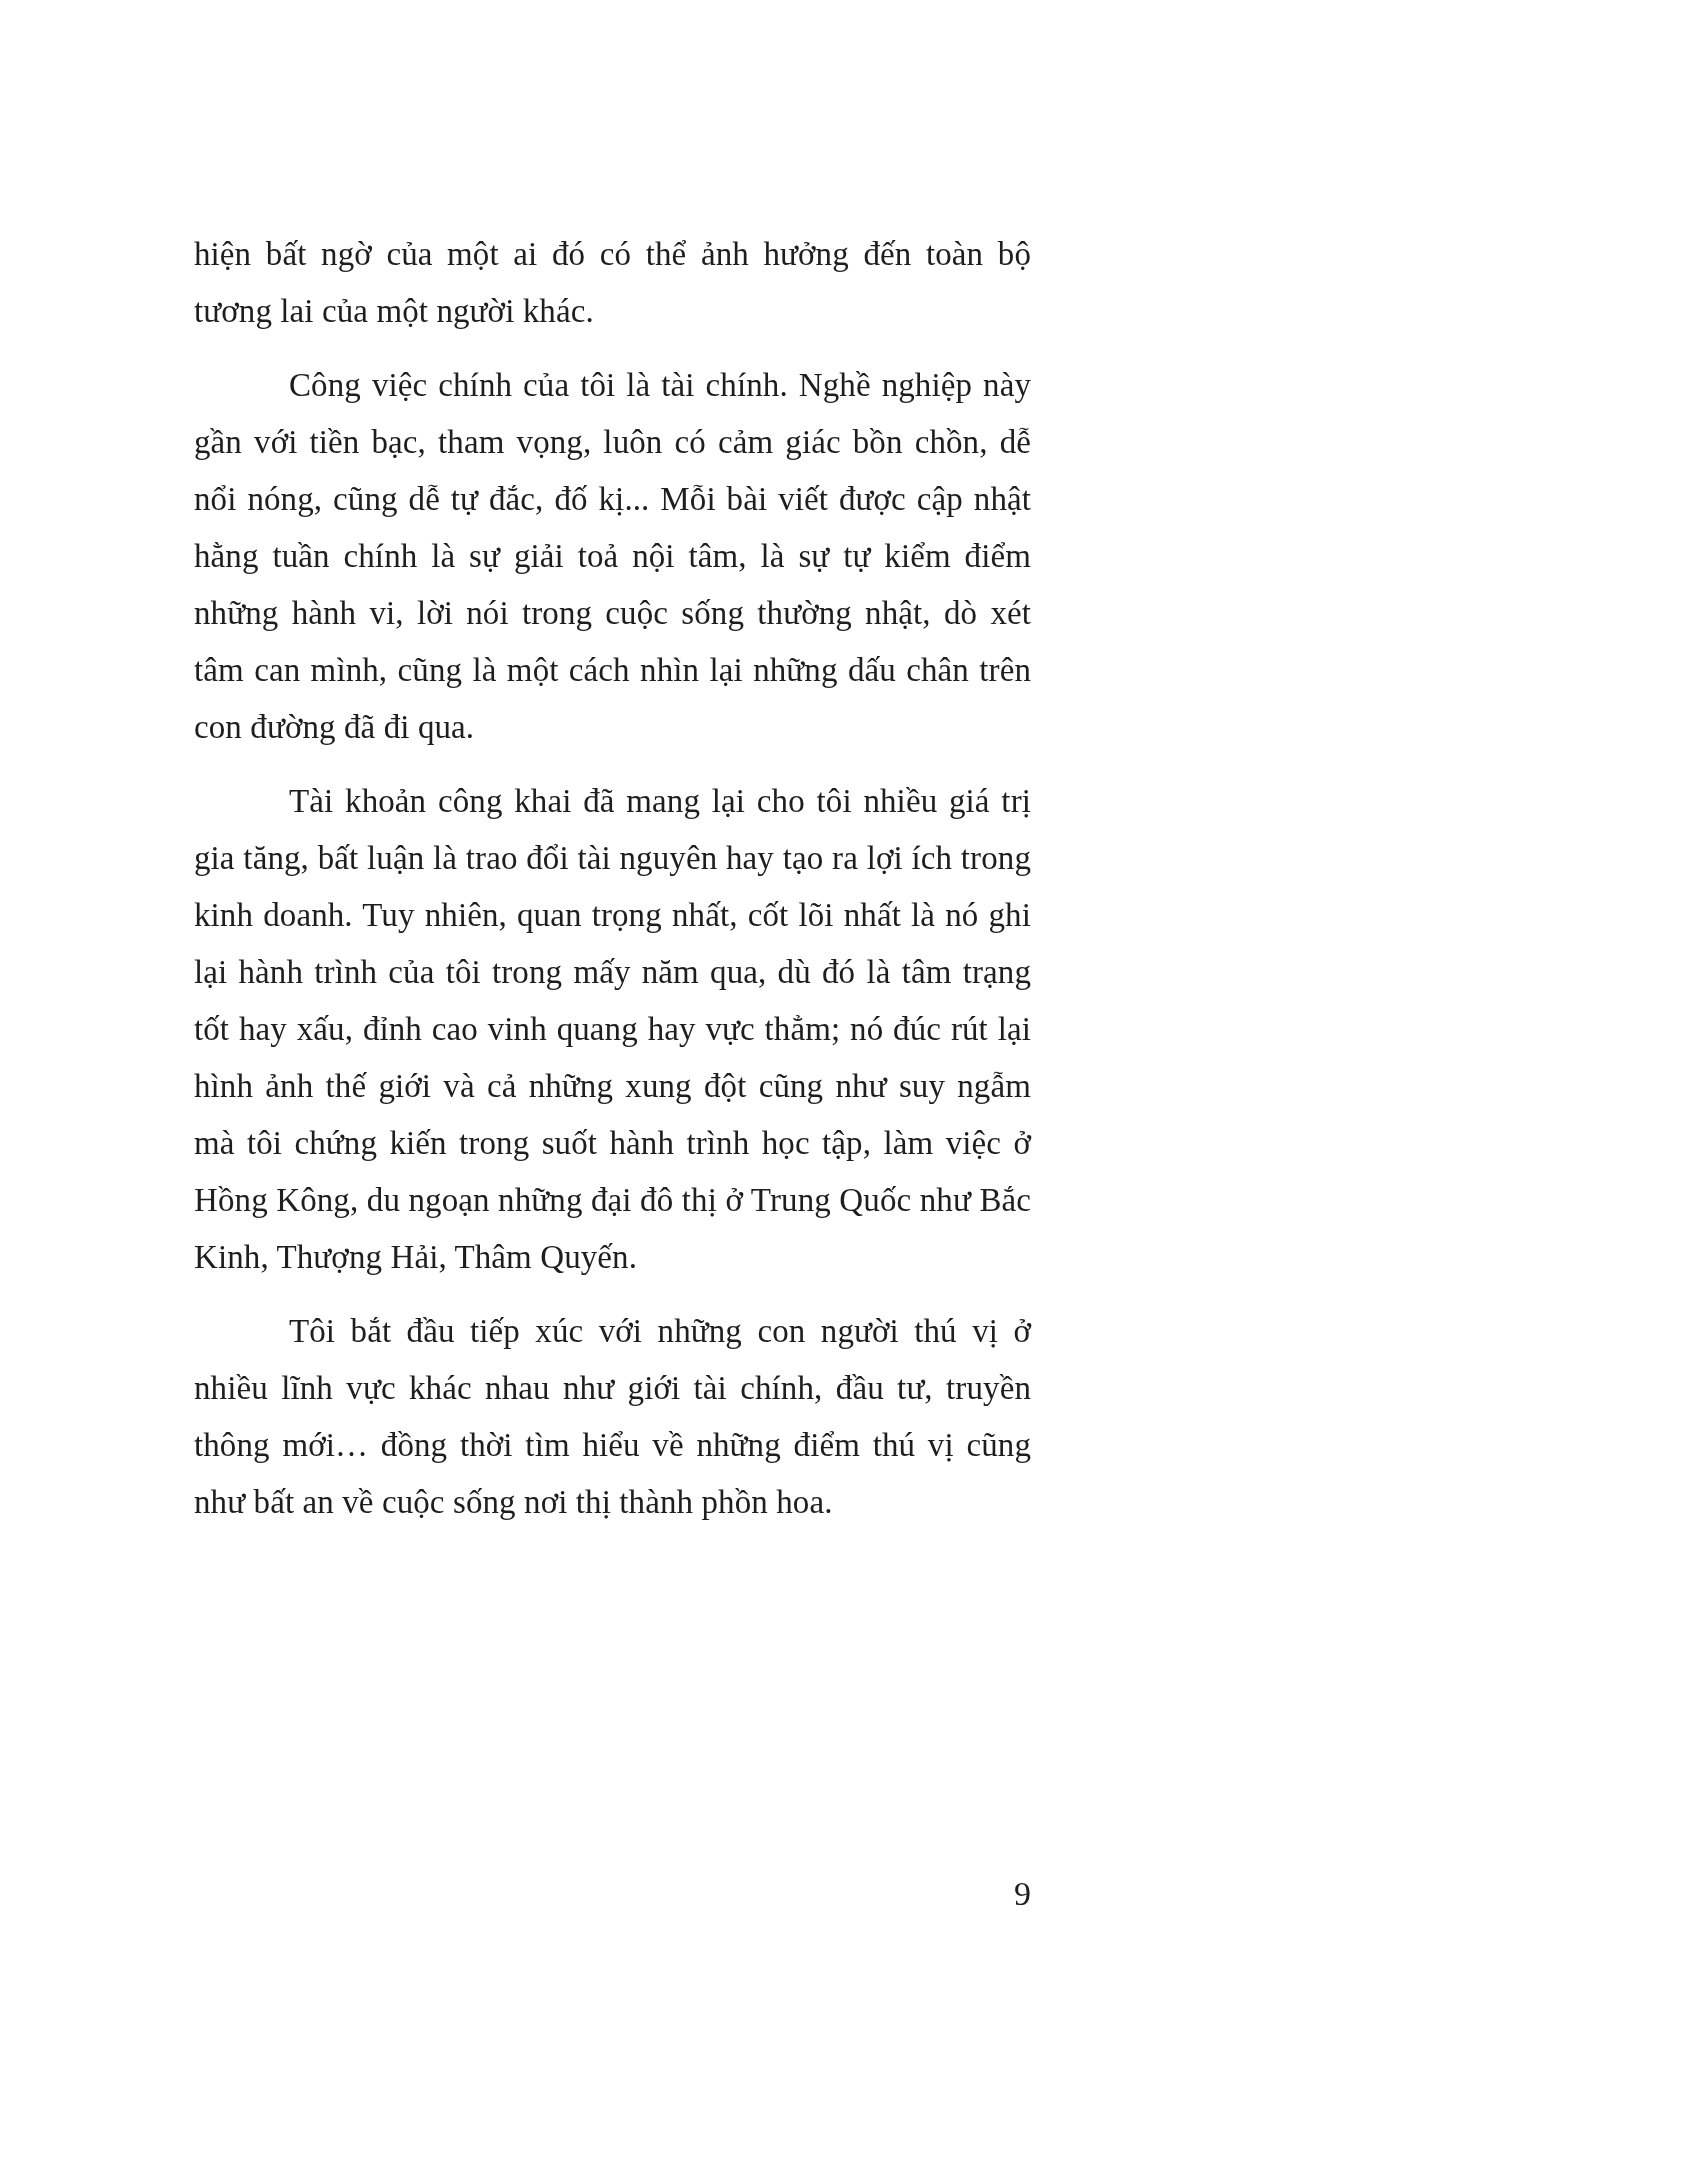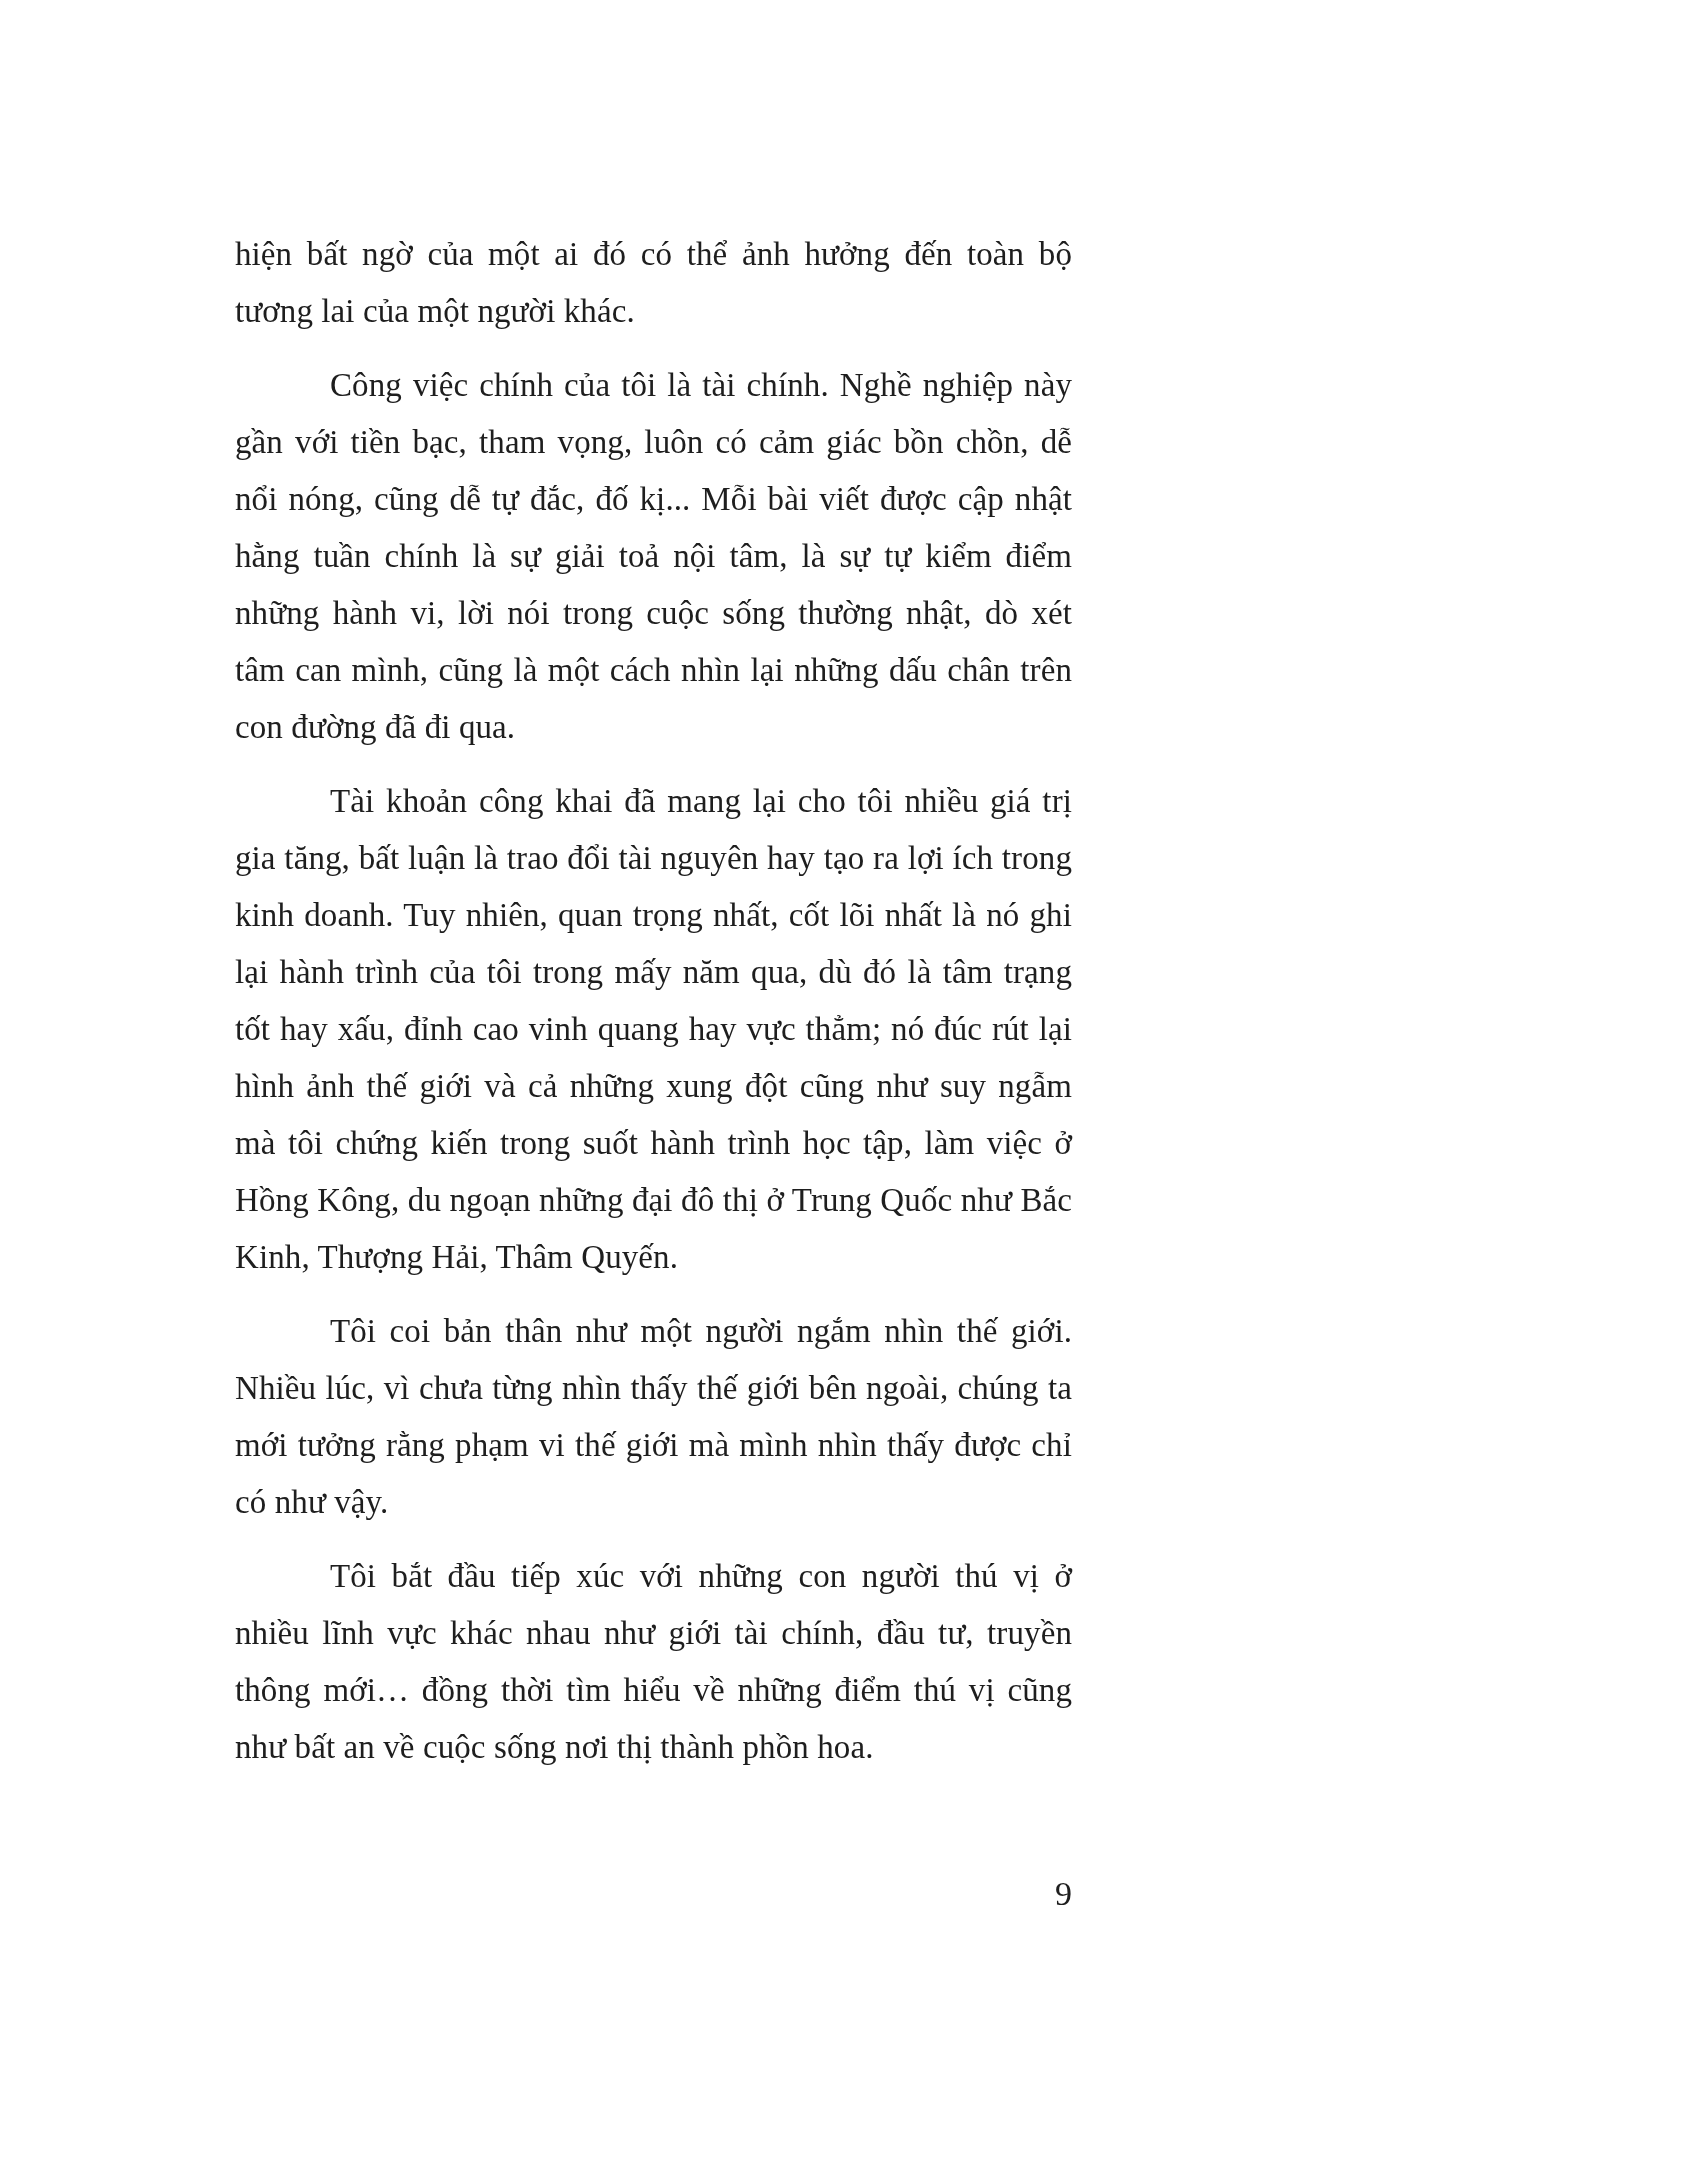--- a/index.html
+++ b/index.html
@@ -10,21 +10,20 @@
     position: relative;
     overflow: hidden;
     background: #ffffff;
     font-family: "Liberation Serif", "DejaVu Serif", serif;
     color: #1e1e1e;
   }
   .book-page {
     position: absolute;
     inset: 0;
     background: #ffffff;
-    margin-left: 41px;
   }
   .text-block {
     position: absolute;
     left: 194px;
     top: 226px;
     width: 837px;
     font-size: 33px;
     line-height: 57px;
     text-align: justify;
     letter-spacing: 0.1px;
@@ -49,20 +48,19 @@
 </style>
 </head>
 <body>
 
 <main class="book-page">
 
   <section class="text-block">
     <p class="continuation">hiện bất ngờ của một ai đó có thể ảnh hưởng đến toàn bộ tương lai của một người khác.</p>
     <p>Công việc chính của tôi là tài chính. Nghề nghiệp này gần với tiền bạc, tham vọng, luôn có cảm giác bồn chồn, dễ nổi nóng, cũng dễ tự đắc, đố kị... Mỗi bài viết được cập nhật hằng tuần chính là sự giải toả nội tâm, là sự tự kiểm điểm những hành vi, lời nói trong cuộc sống thường nhật, dò xét tâm can mình, cũng là một cách nhìn lại những dấu chân trên con đường đã đi qua.</p>
     <p>Tài khoản công khai đã mang lại cho tôi nhiều giá trị gia tăng, bất luận là trao đổi tài nguyên hay tạo ra lợi ích trong kinh doanh. Tuy nhiên, quan trọng nhất, cốt lõi nhất là nó ghi lại hành trình của tôi trong mấy năm qua, dù đó là tâm trạng tốt hay xấu, đỉnh cao vinh quang hay vực thẳm; nó đúc rút lại hình ảnh thế giới và cả những xung đột cũng như suy ngẫm mà tôi chứng kiến trong suốt hành trình học tập, làm việc ở Hồng Kông, du ngoạn những đại đô thị ở Trung Quốc như Bắc Kinh, Thượng Hải, Thâm Quyến.</p>
-    <p>Tôi coi bản thân như một người ngắm nhìn thế giới. Nhiều lúc, vì chưa từng nhìn thấy thế giới bên ngoài, chúng ta mới tưởng rằng phạm vi thế giới mà mình nhìn thấy được chỉ có như vậy.</p>
     <p>Tôi bắt đầu tiếp xúc với những con người thú vị ở nhiều lĩnh vực khác nhau như giới tài chính, đầu tư, truyền thông mới… đồng thời tìm hiểu về những điểm thú vị cũng như bất an về cuộc sống nơi thị thành phồn hoa.</p>
   </section>
 
   <div class="page-number">9</div>
 
 </main>
 
 
 </body></html>

